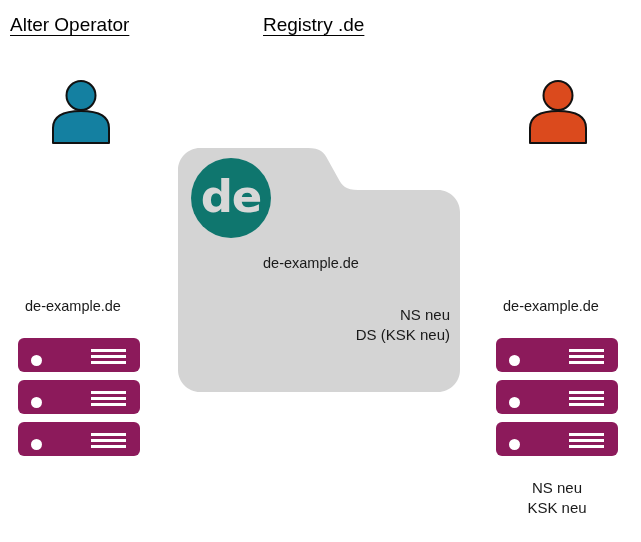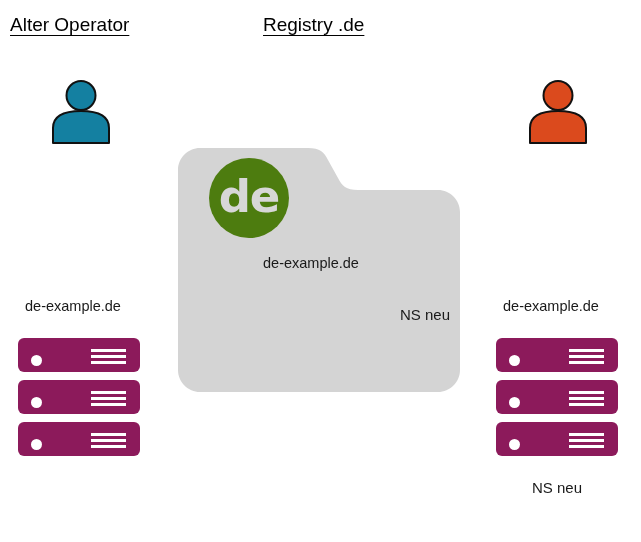--- a/index.html
+++ b/index.html
@@ -49,26 +49,26 @@
     position: absolute;
     left: 178px;
     top: 148px;
     width: 282px;
     height: 244px;
   }
   #folder svg { display: block; width: 282px; height: 244px; }
 
   #de-logo {
     position: absolute;
-    left: 209px;
+    left: 191px;
     top: 158px;
     width: 80px;
     height: 80px;
     border-radius: 50%;
-    background: #4d7c0f;
+    background: #0f766e;
     display: flex;
     align-items: center;
     justify-content: center;
   }
   #de-logo-text {
     font-family: "DejaVu Sans", sans-serif;
     font-size: 45px;
     font-weight: 700;
     color: #D7D7D7;
     line-height: 1;
@@ -197,20 +197,21 @@
   </div>
 
   <div id="de-logo">
     <span id="de-logo-text">de</span>
   </div>
 
   <div id="folder-domain">de-example.de</div>
 
   <div id="folder-records">
     <div>NS neu</div>
+    <div>DS (KSK neu)</div>
   </div>
 
   <div class="stack-label" id="label-left">de-example.de</div>
 
   <div class="stack" id="stack-left">
     <div class="server">
       <span class="server-led"></span>
       <span class="server-vents">
         <span></span>
           <span></span>
@@ -259,15 +260,16 @@
       <span class="server-vents">
         <span></span>
           <span></span>
           <span></span>
       </span>
     </div>
   </div>
 
   <div id="records-right">
     <div>NS neu</div>
+    <div>KSK neu</div>
   </div>
 
 </div>
 
 </body></html>

